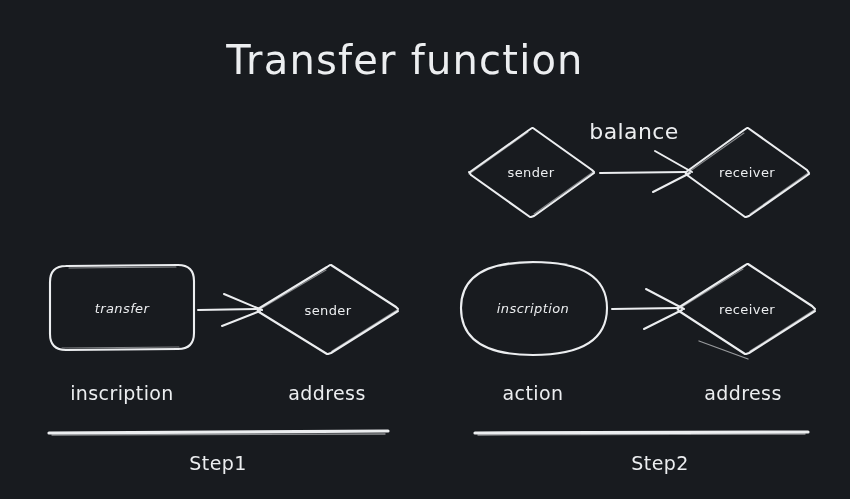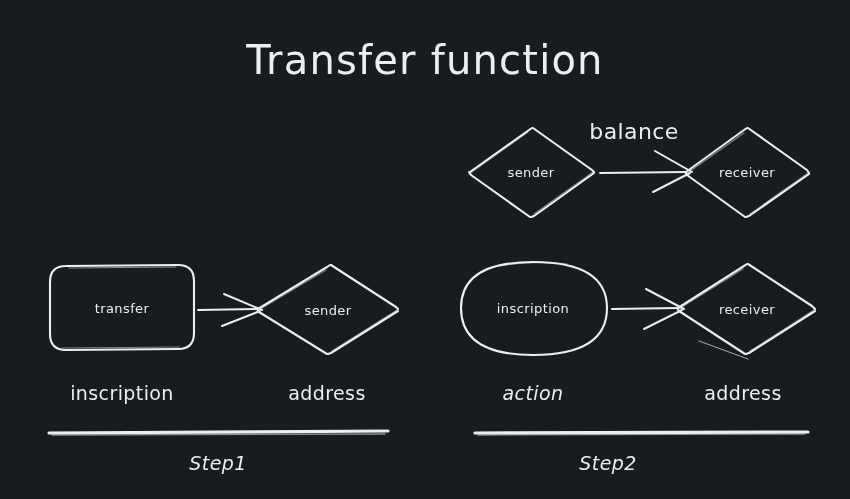--- a/index.html
+++ b/index.html
@@ -34,24 +34,24 @@
     line-height: 1.12;
     letter-spacing: 0.4px;
     transform: translate(-50%, -50%);
     pointer-events: none;
   }
   .title {
     font-size: 40px;
     letter-spacing: 1.2px;
   }
   .node-text { font-size: 13px; }
-  .node-text.two-line { line-height: 1.18; }
+  .node-text.two-line { line-height: 1.18; font-style: italic; }
   .edge-text { font-size: 22px; }
   .caption { font-size: 19px; }
-  .step { font-size: 19px; font-style: italic; }
+  .step { font-size: 19px; }
 </style>
 </head>
 <body>
 
 <div id="canvas">
 
   <svg id="sketch" viewBox="0 0 850 499">
     <g fill="none" stroke="#eceef0" stroke-linecap="round" stroke-linejoin="round">
 
       <g stroke-width="2.1">
@@ -119,21 +119,21 @@
       </g>
 
       <g stroke-width="3.2">
         <path d="M475 433 L808 432"></path>
         <path d="M478 435 L805 434" stroke-width="1.4" opacity="0.55"></path>
       </g>
 
     </g>
   </svg>
 
-  <div class="lbl title" style="left:425px; top:60px;">Transfer function</div>
+  <div class="lbl title" style="left:405px; top:60px;">Transfer function</div>
 
   <div class="lbl node-text" style="left:531px; top:173px;">sender</div>
 
   <div class="lbl edge-text" style="left:634px; top:132px;">balance</div>
 
   <div class="lbl node-text" style="left:747px; top:173px;">receiver</div>
 
   <div class="lbl node-text two-line" style="left:122px; top:308px;">
     <div>transfer</div>
   </div>
@@ -145,19 +145,19 @@
   <div class="lbl caption" style="left:327px; top:394px;">address</div>
 
   <div class="lbl step" style="left:218px; top:464px;">Step1</div>
 
   <div class="lbl node-text two-line" style="left:533px; top:308px;">
     <div>inscription</div>
   </div>
 
   <div class="lbl node-text" style="left:747px; top:310px;">receiver</div>
 
-  <div class="lbl caption" style="left:533px; top:394px;font-style:italic;">action</div>
+  <div class="lbl caption" style="left:533px; top:394px;">action</div>
 
   <div class="lbl caption" style="left:743px; top:394px;">address</div>
 
-  <div class="lbl step" style="left:608px; top:464px;">Step2</div>
+  <div class="lbl step" style="left:660px; top:464px;">Step2</div>
 
 </div>
 
 </body></html>

